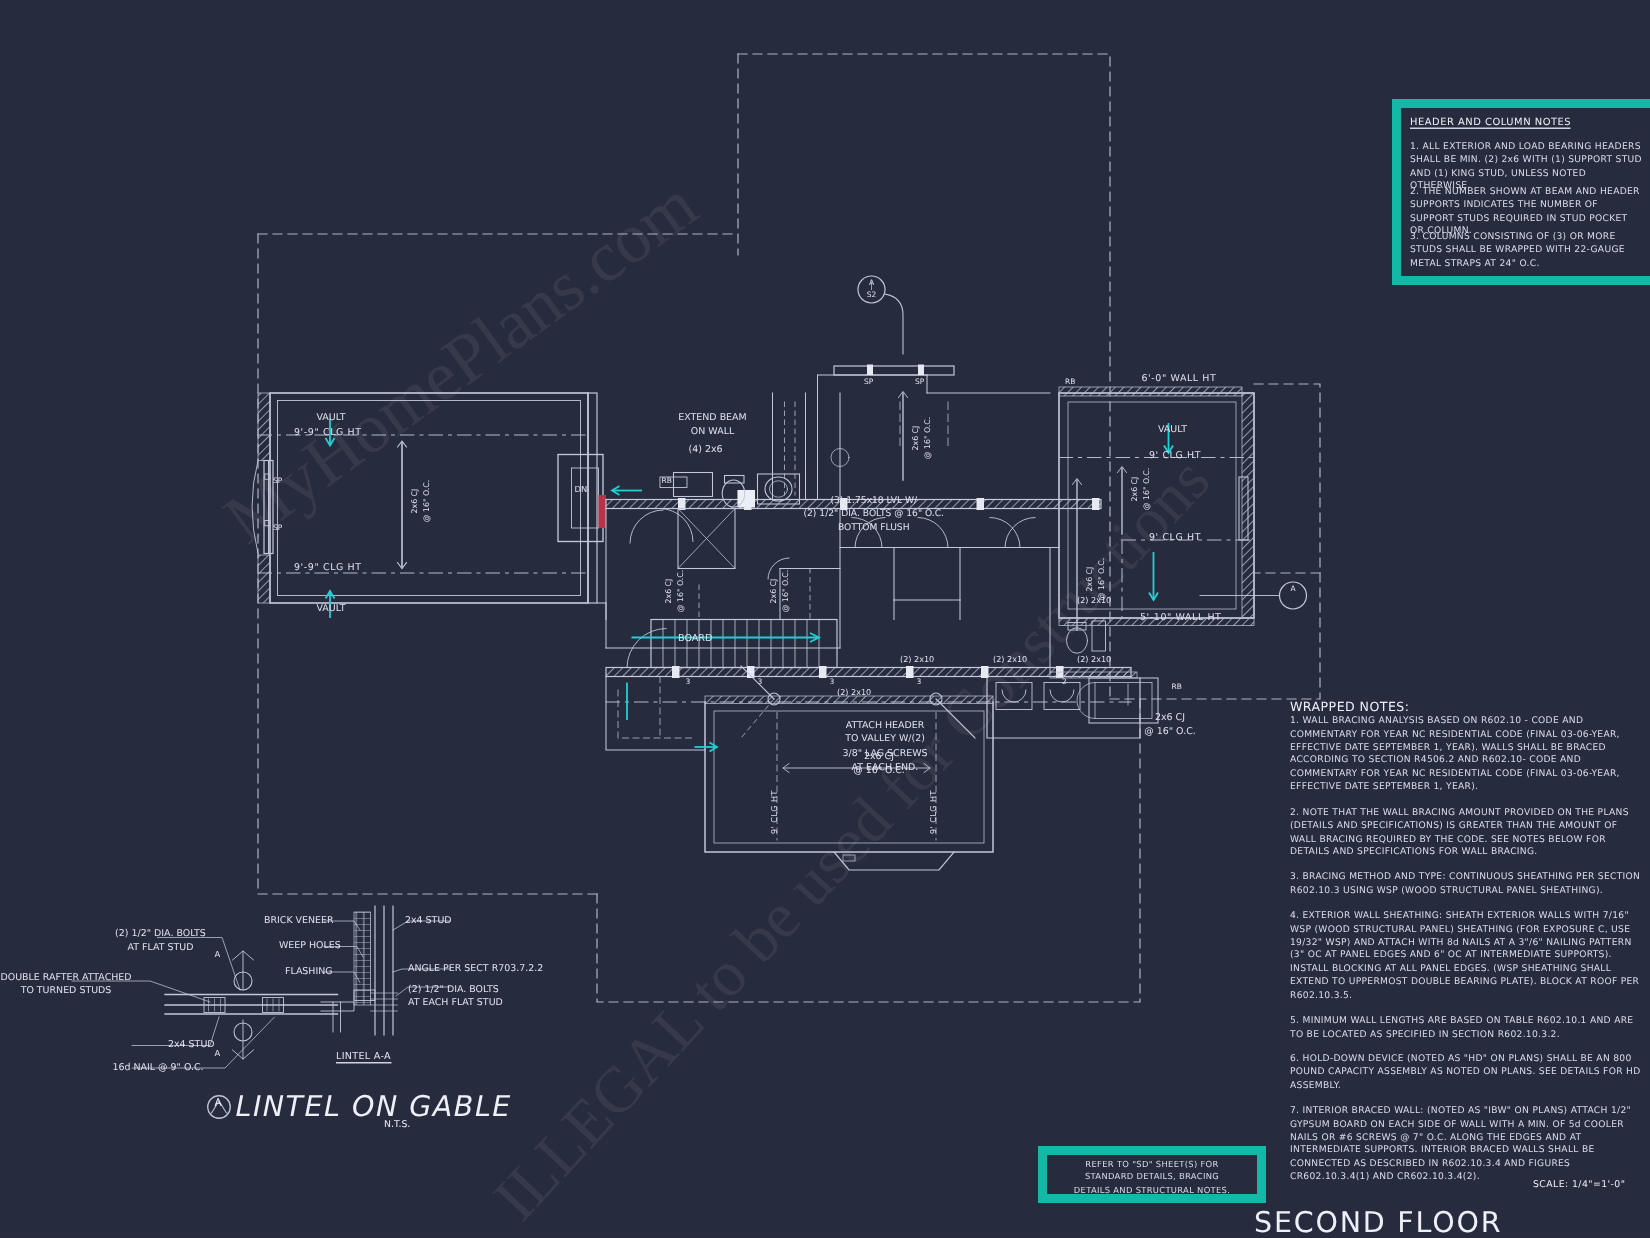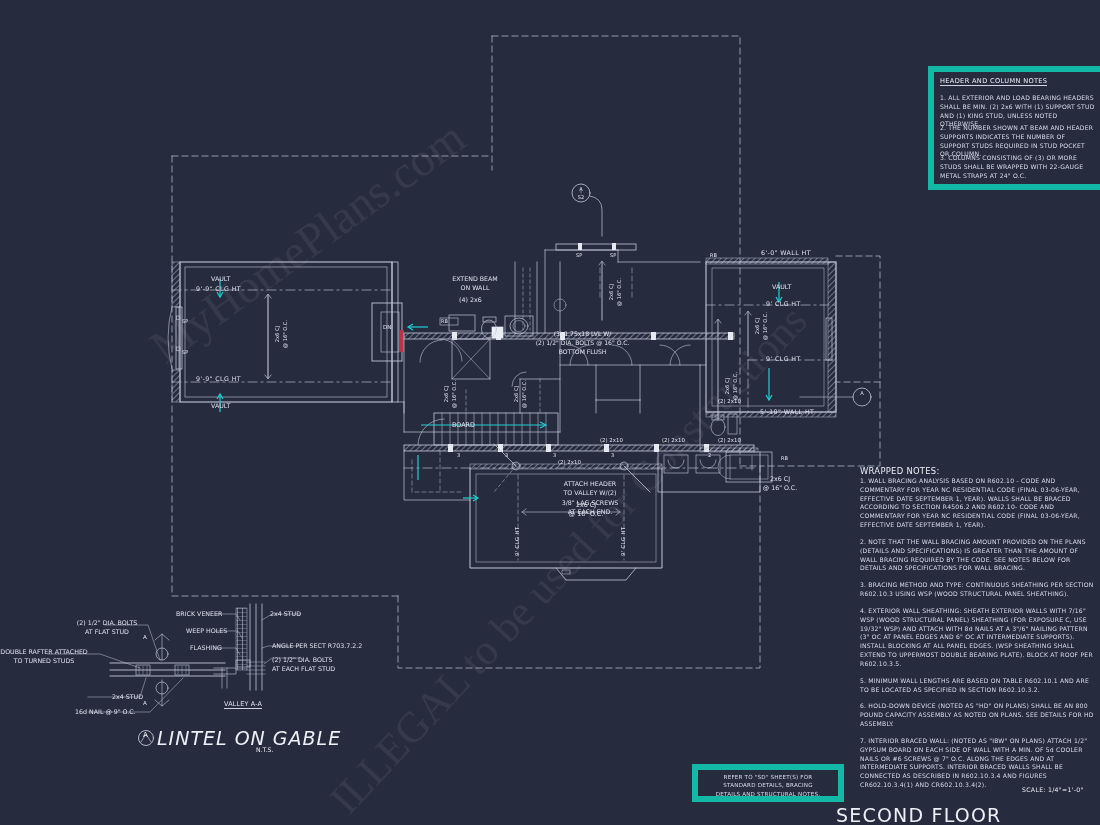--- a/index.html
+++ b/index.html
@@ -367,21 +367,21 @@
 TO TURNED STUDS</div>
   <div class="lbl" style="left:112px;top:693px;">2x4 STUD</div>
   <div class="lbl" style="left:75px;top:708px;">16d NAIL @ 9" O.C.</div>
   <div class="lbl" style="left:176px;top:610px;">BRICK VENEER</div>
   <div class="lbl" style="left:186px;top:627px;">WEEP HOLES</div>
   <div class="lbl" style="left:190px;top:644px;">FLASHING</div>
   <div class="lbl" style="left:270px;top:610px;">2x4 STUD</div>
   <div class="lbl" style="left:272px;top:642px;">ANGLE PER SECT R703.7.2.2</div>
   <div class="lbl" style="left:272px;top:655px;line-height:1.5;">(2) 1/2" DIA. BOLTS
 AT EACH FLAT STUD</div>
-  <div class="lbl underline" style="left:224px;top:700px;font-size:6.4px;letter-spacing:.2px;">VALLEY A-A</div>
+  <div class="lbl underline" style="left:224px;top:700px;font-size:6.4px;letter-spacing:.2px;">LINTEL A-A</div>
   <div class="lbl" style="left:143px;top:634px;font-size:5.6px;">A</div>
   <div class="lbl" style="left:143px;top:700px;font-size:5.6px;">A</div>
   <div class="ttl" style="left:143px;top:731px;font-size:7px;">A</div>
   <div class="ttl" style="left:157px;top:727px;font-size:19px;letter-spacing:1px;font-style:italic;">LINTEL ON GABLE</div>
   <div class="ttl" style="left:256px;top:746px;font-size:6.2px;">N.T.S.</div>
 
   <div class="lbl cyan" style="left:211px;top:275px;">VAULT</div>
   <div class="lbl" style="left:196px;top:285px;letter-spacing:.4px;">9'-9" CLG HT</div>
   <div class="lbl" style="left:196px;top:375px;letter-spacing:.4px;">9'-9" CLG HT</div>
   <div class="lbl cyan" style="left:211px;top:402px;">VAULT</div>

